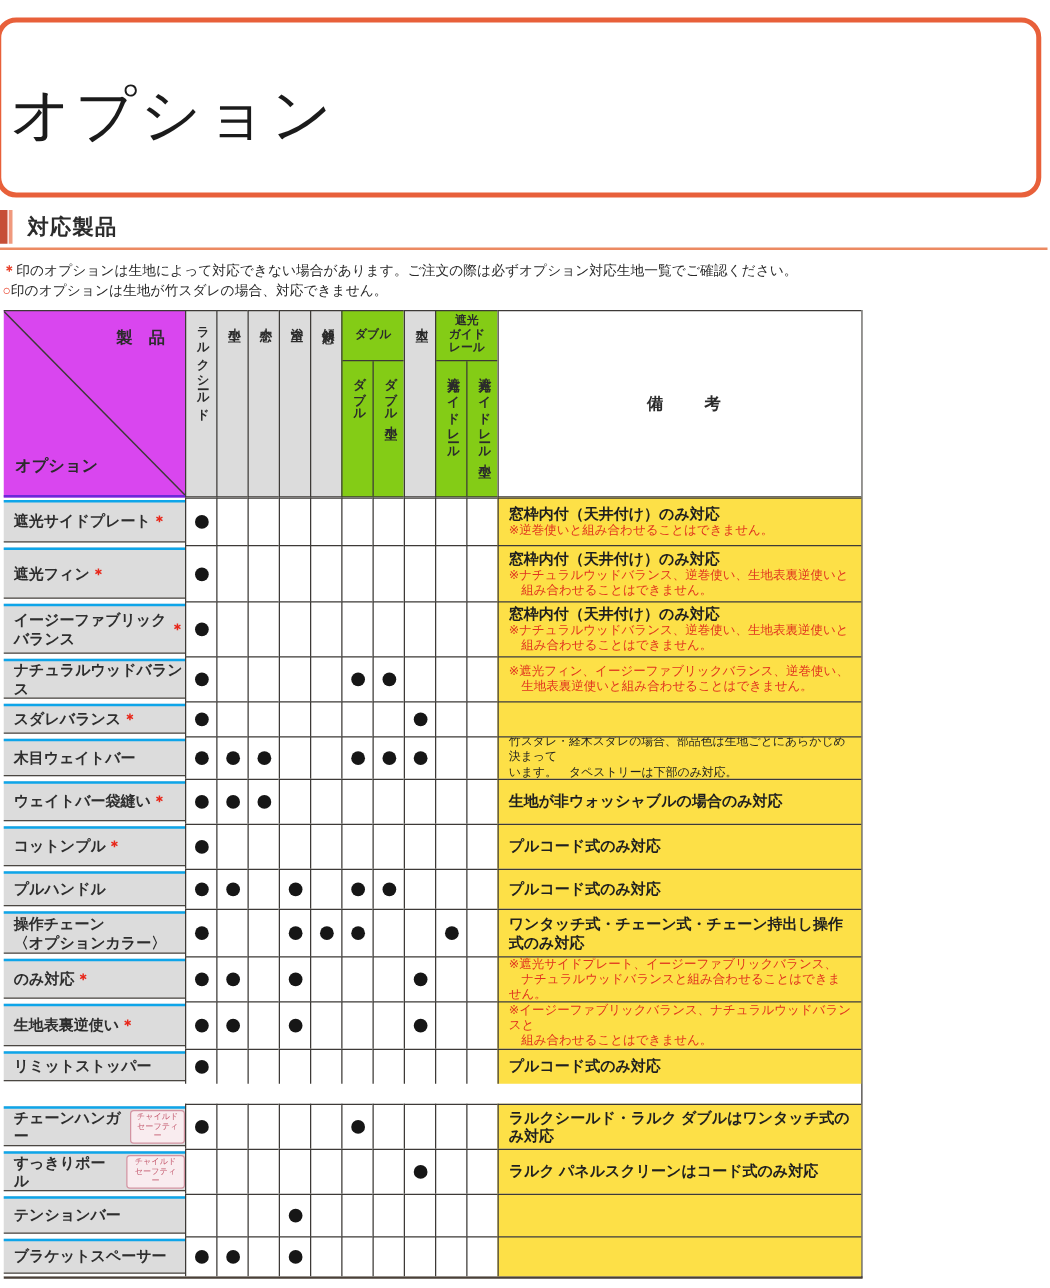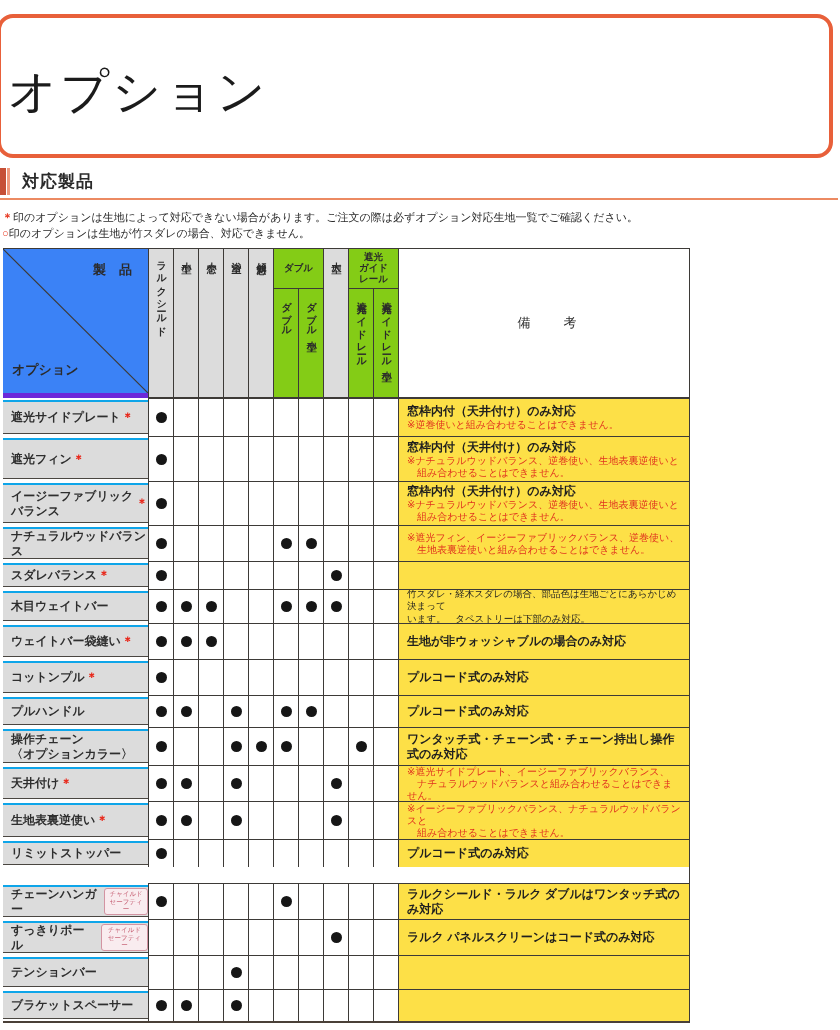--- a/index.html
+++ b/index.html
@@ -36,22 +36,22 @@
   .notes { position:absolute; left:2px; top:209px; font-size:11px; line-height:16px; color:#2a2a2a; }
   .note-marker { color:#e8402a; font-weight:bold; }
 
   
   .tbl {
     position:absolute; left:3px; top:248px; width:687px;
     border-right:1px solid #3d3a37; border-bottom:2px solid #4a4038;
   }
   .thead { display:flex; height:150px; }
   .corner {
-    width:145px; background:#3b82f6; position:relative;
-    border-top:1px solid #3d3a37; border-bottom:5px solid #6d28d9;
+    width:145px; background:#d946ef; position:relative;
+    border-top:1px solid #3d3a37; border-bottom:2px solid #6d28d9;
   }
   .corner svg { position:absolute; left:0; top:0; width:100%; height:100%; }
   .corner-top    { position:absolute; top:12px; right:16px; font-size:13px; font-weight:bold; color:#2b2b2b; }
   .corner-bottom { position:absolute; bottom:14px; left:9px; font-size:13px; font-weight:bold; color:#2b2b2b; }
 
   .hcol {
     width:25px; background:#dcdcdc;
     border-left:1px solid #3d3a37; border-top:1px solid #3d3a37; border-bottom:1px solid #3d3a37;
     display:flex; justify-content:center; padding-top:5px; overflow:hidden;
   }
@@ -66,21 +66,21 @@
     font-size:9.5px; font-weight:bold; color:#2b2b2b; text-align:center;
     white-space:pre-line; line-height:1.15;
   }
   .hgroup-cols { flex:1; display:flex; }
   .hsub { width:25px; display:flex; justify-content:center; padding-top:5px; overflow:hidden; }
   .hsub + .hsub { border-left:1px solid #3d3a37; }
   .hremarks {
     flex:1; background:#ffffff;
     border-left:1px solid #3d3a37; border-top:1px solid #3d3a37; border-bottom:1px solid #3d3a37;
     display:flex; align-items:center; justify-content:center;
-    font-size:13px; font-weight:normal; color:#2b2b2b; letter-spacing:10px;padding-left:16px;
+    font-size:13px; font-weight:bold; color:#2b2b2b; letter-spacing:10px;padding-left:16px;
   }
 
   .trow { display:flex; }
   .cell-label { width:145px; background:#ffffff; padding:2px 0; }
   .labwrap {
     height:100%; background:#dcdcdc;
     border-top:2px solid #0ea5e9; border-bottom:1px solid #4a4641;
     display:flex; align-items:center; padding-left:8px; overflow:hidden;
   }
   .lab { white-space:pre-line; line-height:1.25; font-size:12px; font-weight:600; color:#2e2e2e; }
@@ -444,21 +444,21 @@
           <div class="dot"></div>
         </div>
         <div class="cell"></div>
         <div class="cell-remarks">
           <div class="rk-black">ワンタッチ式・チェーン式・チェーン持出し操作式のみ対応</div>
         </div>
       </div>
       <div class="trow" style="height: 36px;">
         <div class="cell-label">
           <div class="labwrap">
-            <span class="lab">天井付け</span>
+            <span class="lab">のみ対応</span>
             <span class="star">＊</span>
           </div>
         </div>
         <div class="cell">
           <div class="dot"></div>
         </div>
         <div class="cell">
           <div class="dot"></div>
         </div>
         <div class="cell"></div>

